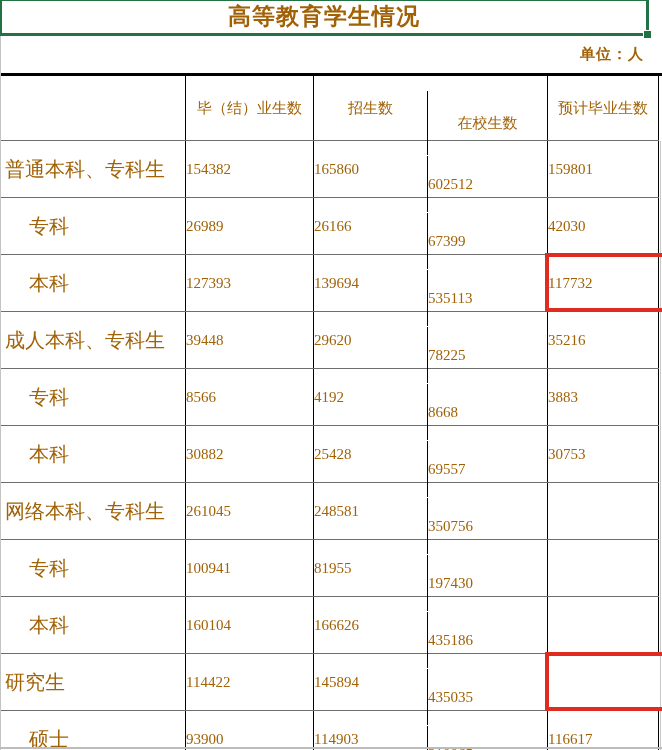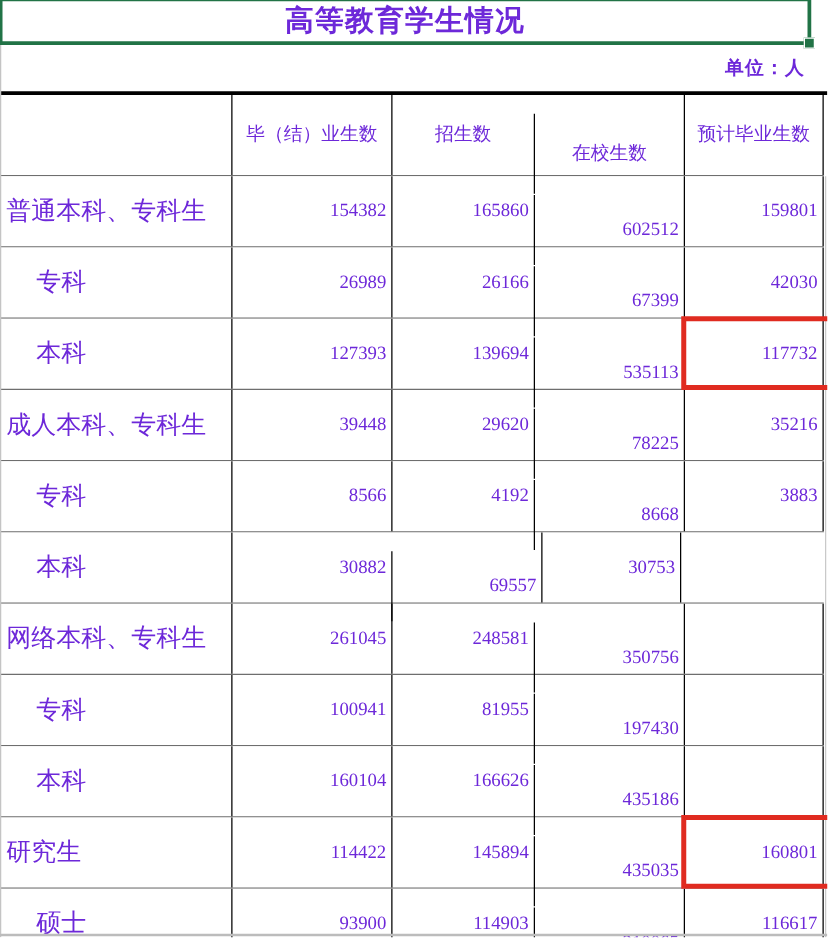--- a/index.html
+++ b/index.html
@@ -1,19 +1,19 @@
 <!DOCTYPE html>
 <html style="--green: #217346; --red: #e02b20;"><head>
 <meta charset="utf-8">
 <style>
   * { margin:0; padding:0; box-sizing:border-box; }
   html,body { background:#fff; }
   .page {
     position:relative; width:662px; height:750px; background:#fff;
-    overflow:hidden; color:#6d28d9;
+    overflow:hidden; color:#a16207;
     font-family:"Liberation Serif","DejaVu Serif",serif;
   }
   
   .title-box {
     position:absolute; left:-1px; top:-2px; width:650px; height:38px;
     border:3px solid var(--green,#217346); background:#fff;
   }
   .title-text {
     position:absolute; left:0; top:0; right:0; bottom:0;
     text-align:center; font-weight:bold; font-size:23px; line-height:32px;
@@ -32,21 +32,21 @@
   .row { display:flex; height:57px; border-bottom:1px solid #6e6e6e; background:#fff; }
   .row.header { height:65px; }
   .cell { overflow:hidden; white-space:nowrap; height:100%; }
   .c0 { width:185px; }
   .c1 { width:128px; border-left:1px solid #000; }
   .c2 { width:114px; border-left:1px solid #000; }
   .c3 { width:120px; border-left:1px solid #000;margin-top:15px; }
   .c4 { width:112px; border-left:1px solid #000; border-right:1px solid #000; }
   .label { padding-left:5px; font-size:20px; line-height:56px; }
   .label.indent { padding-left:29px; }
-  .num { text-align:right; padding-right:4px; font-size:15px; line-height:56px; }
+  .num { padding-right:4px; font-size:15px; line-height:56px; }
   .header .cell { font-weight:normal; text-align:center; line-height:64px; font-size:15px; padding:0; }
   .gridline-left  { position:absolute; left:0; top:36px; width:1px; height:714px; background:#c4c4c4; }
   .gridline-right { position:absolute; left:660px; top:141px; width:1px; height:609px; background:#c9c9c9; }
   .gridline-bottom{ position:absolute; left:0; top:747px; width:662px; height:2px; background:#bcbcbc; }
   .hl {
     position:absolute; left:545px; width:130px; height:59px;
     border:4px solid var(--red,#e02b20); background:transparent;
   }
 </style>
 </head>
@@ -108,20 +108,21 @@
       <div class="cell c0 label indent">专科</div>
       <div class="cell c1 num">8566</div>
       <div class="cell c2 num">4192</div>
       <div class="cell c3 num">8668</div>
       <div class="cell c4 num">3883</div>
     </div>
 
     <div class="row">
       <div class="cell c0 label indent">本科</div>
       <div class="cell c1 num">30882</div>
+      <div class="cell c2 num">25428</div>
       <div class="cell c3 num">69557</div>
       <div class="cell c4 num">30753</div>
     </div>
 
     <div class="row">
       <div class="cell c0 label">网络本科、专科生</div>
       <div class="cell c1 num">261045</div>
       <div class="cell c2 num">248581</div>
       <div class="cell c3 num">350756</div>
       <div class="cell c4 num"></div>
@@ -141,21 +142,20 @@
       <div class="cell c2 num">166626</div>
       <div class="cell c3 num">435186</div>
       <div class="cell c4 num"></div>
     </div>
 
     <div class="row">
       <div class="cell c0 label">研究生</div>
       <div class="cell c1 num">114422</div>
       <div class="cell c2 num">145894</div>
       <div class="cell c3 num">435035</div>
-      <div class="cell c4 num">160801</div>
     </div>
 
     <div class="row">
       <div class="cell c0 label indent">硕士</div>
       <div class="cell c1 num">93900</div>
       <div class="cell c2 num">114903</div>
       <div class="cell c3 num">310065</div>
       <div class="cell c4 num">116617</div>
     </div>
   </div>

